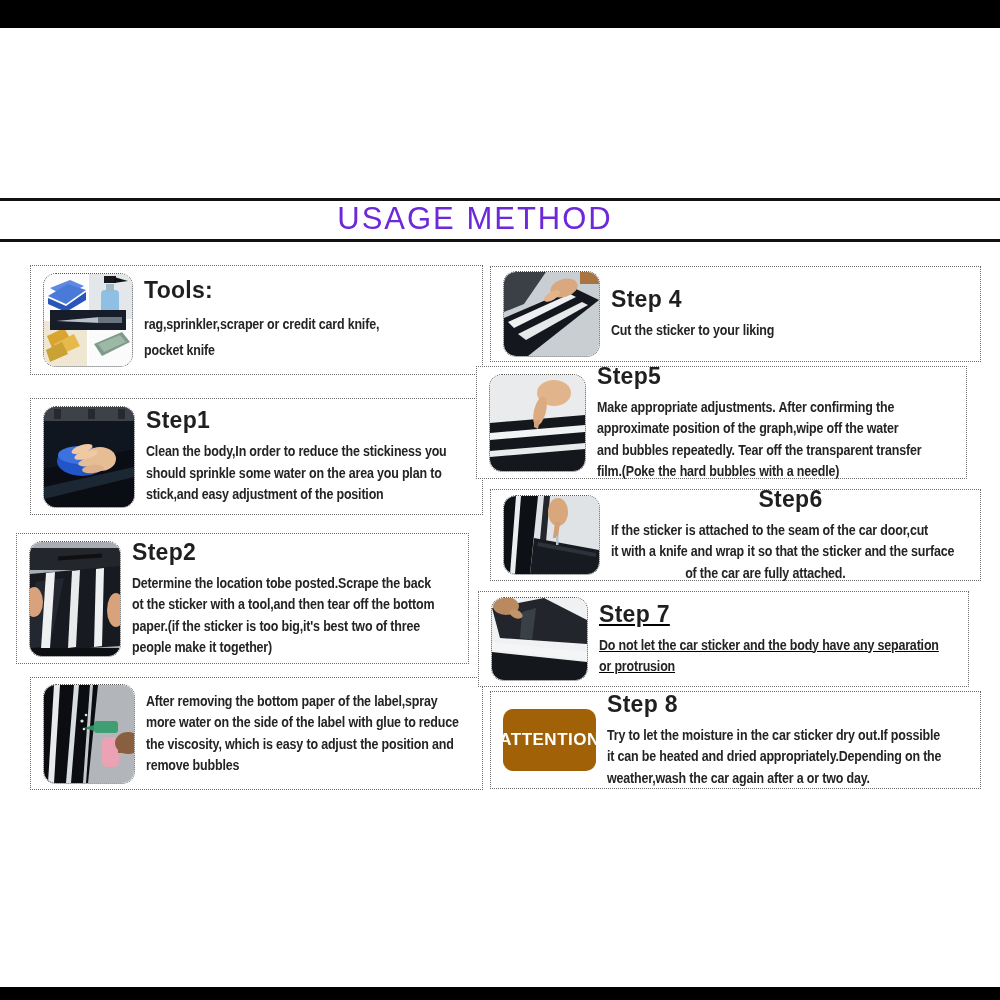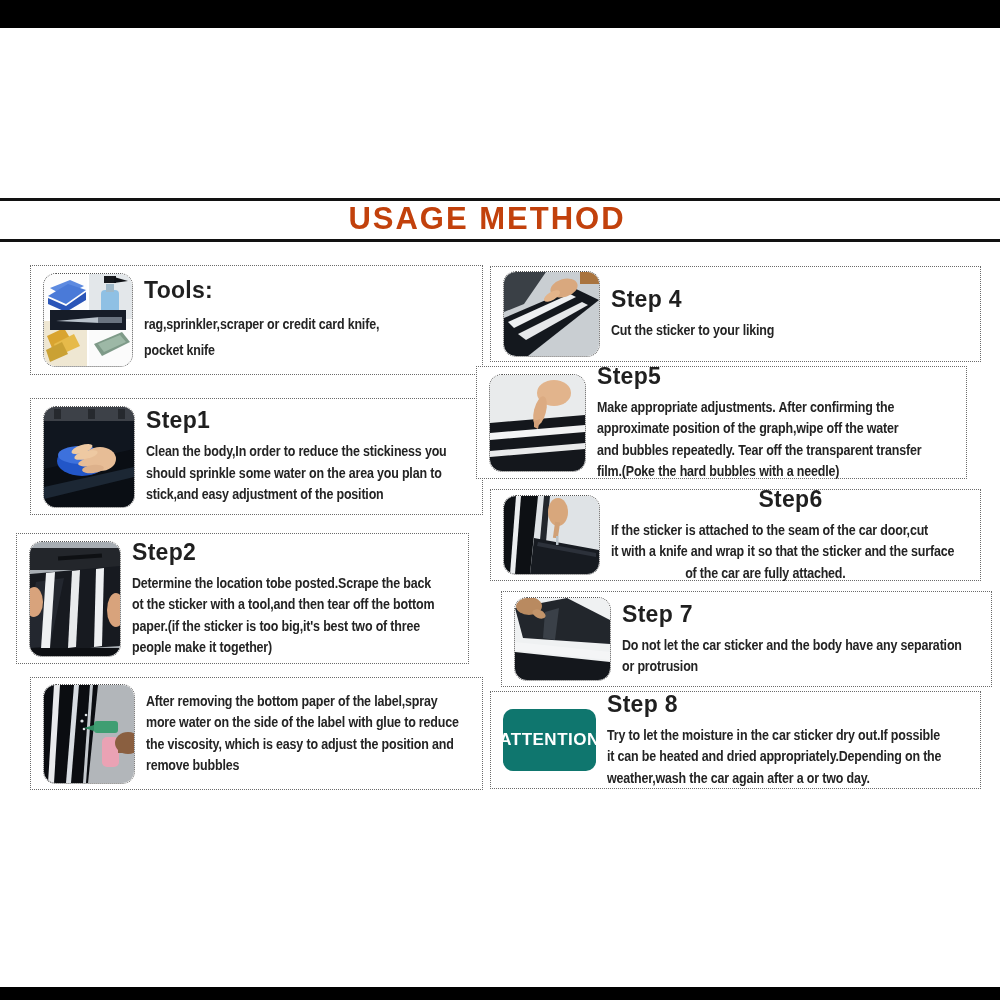--- a/index.html
+++ b/index.html
@@ -4,31 +4,31 @@
 <style>
   html,body{margin:0;padding:0;background:#fff;}
   .canvas{position:relative;width:1000px;height:1000px;background:#ffffff;overflow:hidden;
           font-family:"Liberation Sans",sans-serif;}
   .bar{position:absolute;left:0;width:1000px;background:#000;}
   .bar-top{top:0;height:28px;}
   .bar-bottom{top:987px;height:13px;}
   .rule{position:absolute;left:0;width:1000px;background:#121212;}
   .rule-top{top:198px;height:3px;}
   .rule-bottom{top:239px;height:3px;}
-  .title{position:absolute;top:201px;left:12px;width:950px;text-align:center;
-         font-size:31px;font-weight:bold;color:#c2410c;letter-spacing:2px;}
+  .title{position:absolute;top:201px;left:0;width:950px;text-align:center;
+         font-size:31px;font-weight:normal;color:#6d28d9;letter-spacing:2px;}
   .sbox{position:absolute;background:#fff;border:1.5px dotted #6b6b6b;box-sizing:border-box;
         display:flex;align-items:center;gap:11px;padding:6px 10px 6px 12px;}
   .photo{flex:0 0 auto;border:1.5px dotted #555;border-radius:13px;display:block;}
   .txt{display:flex;flex-direction:column;justify-content:center;min-width:0;}
   .h{font-size:23px;font-weight:bold;color:#1f1f1f;margin:0 0 7px 0;letter-spacing:.3px;}
   .b{font-size:14.5px;font-weight:bold;color:#242424;line-height:21.5px;white-space:pre;
      letter-spacing:-.2px;transform:scaleX(.86);transform-origin:0 50%;}
   .b-wide{line-height:26px;}
-  .attention{flex:0 0 auto;width:93px;height:62px;background:#0f766e;border-radius:10px;
+  .attention{flex:0 0 auto;width:93px;height:62px;background:#a16207;border-radius:10px;
              color:#fff;display:flex;align-items:center;justify-content:center;
              font-size:17px;font-weight:bold;letter-spacing:.5px;}
 </style>
 </head>
 <body>
 
 <div class="canvas">
 
   <div class="bar bar-top"></div>
   <div class="bar bar-bottom"></div>
@@ -190,21 +190,21 @@
       <rect x="52" y="40" width="2.5" height="9" fill="#b9c2c8"></rect>
     </svg>
     <div class="txt">
       <div class="h">Step6</div>
       <div class="b">If the sticker is attached to the seam of the car door,cut
 it with a knife and wrap it so that the sticker and the surface
 of the car are fully attached.</div>
     </div>
   </div>
 
-  <div class="sbox" style="left:501px;top:591px;width:491px;height:96px;">
+  <div class="sbox" style="left:478px;top:591px;width:491px;height:96px;text-decoration:underline;">
     <svg class="photo" width="95" height="82" viewBox="0 0 95 82">
       <rect width="95" height="82" fill="#eff1f2"></rect>
       <polygon points="0,10 52,0 95,22 95,46 8,40" fill="#22262c"></polygon>
       <polygon points="0,44 95,54 95,62 0,52" fill="#f4f5f6"></polygon>
       <polygon points="0,54 95,64 95,82 0,82" fill="#14171c"></polygon>
       <polygon points="30,14 44,10 40,42 28,40" fill="#3a4048"></polygon>
       <ellipse cx="14" cy="8" rx="13" ry="9" fill="#b98a60"></ellipse>
       <ellipse cx="24" cy="16" rx="7" ry="4" fill="#c2946a" transform="rotate(24 24 16)"></ellipse>
     </svg>
     <div class="txt">

